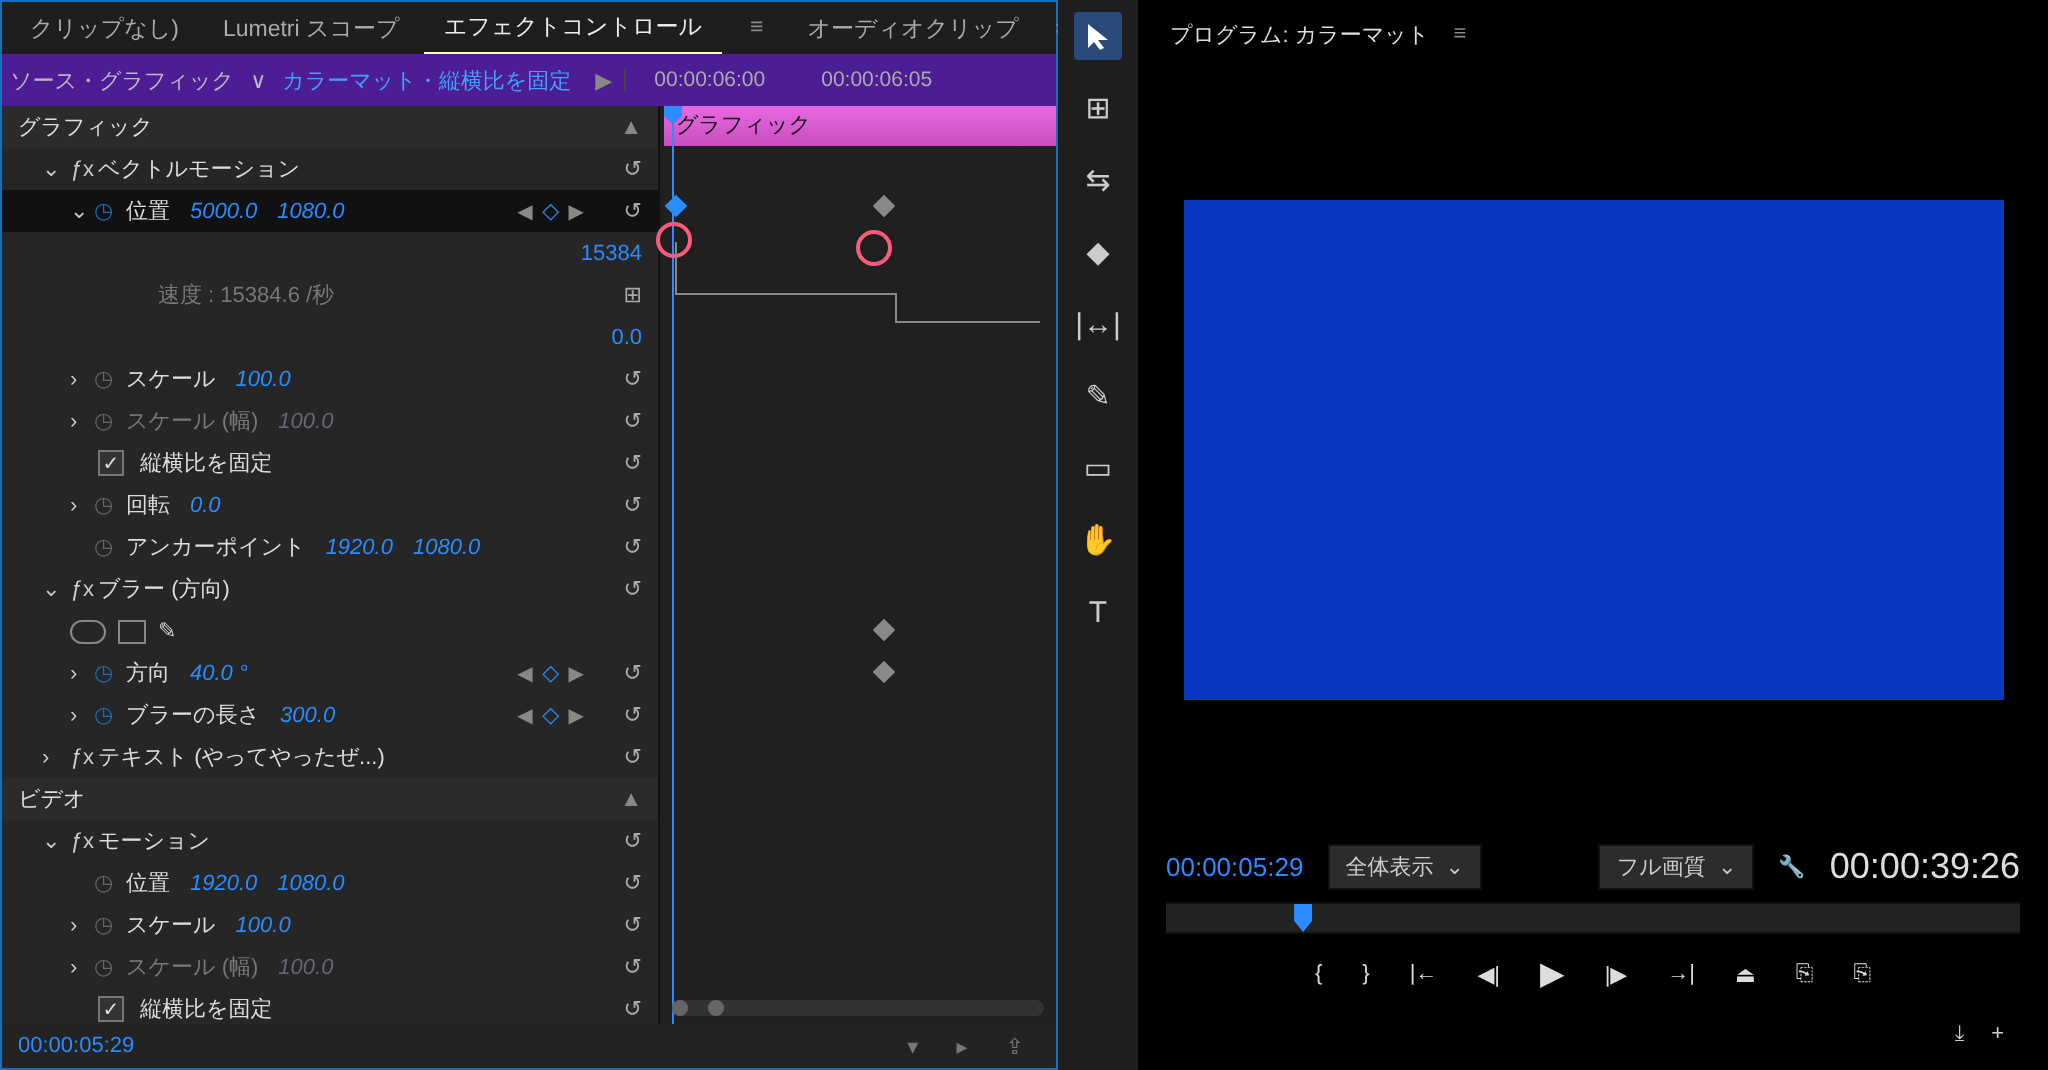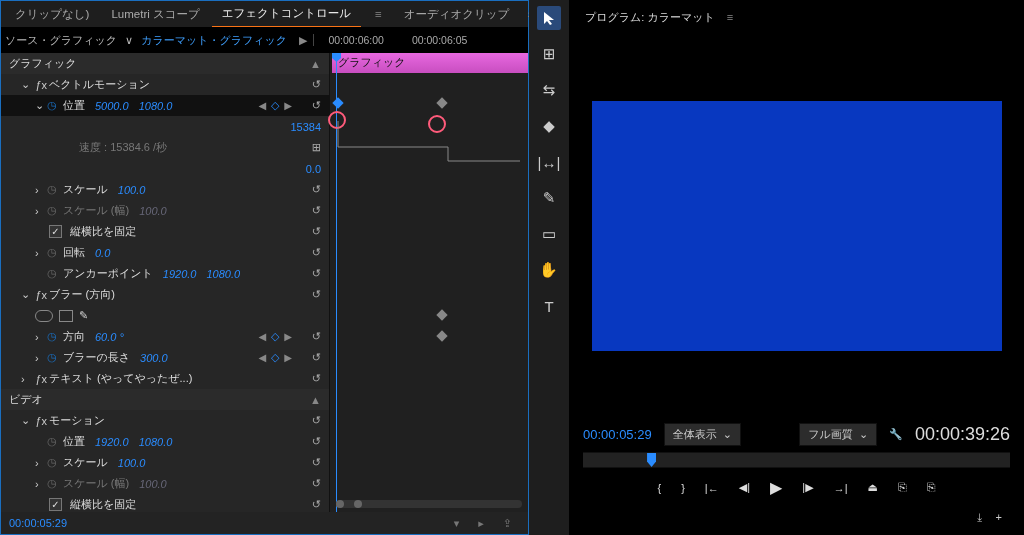--- a/index.html
+++ b/index.html
@@ -2,24 +2,24 @@
 <html><head>
 <meta charset="utf-8">
 <style>
   * { margin:0; padding:0; box-sizing:border-box; font-family:"Hiragino Kaku Gothic Pro","Meiryo",sans-serif; font-size:11px; user-select:none;}
   body { background:#1a1a1a; color:#cccccc; width:1024px; height:535px; overflow:hidden; display:flex;}
   .panel { background:#232323; border:1px solid #111; display:flex; flex-direction:column;}
   
   .left { width:529px; height:535px; border:1px solid #1a6ebf;}
   .tabs { display:flex; align-items:center; height:26px; padding:0 4px; gap:2px; background:#1e1e1e;}
   .tab { padding:5px 10px; color:#aaa; font-size:11.5px; white-space:nowrap;}
-  .tab.active { color:#eee; border-bottom:2px solid #f97316;}
+  .tab.active { color:#eee; border-bottom:2px solid #fef9c3;}
   .tabs .menu { margin-left:2px; color:#888;}
   .tabs .chev { margin-left:auto; color:#888; padding:0 6px;}
-  .src-row { display:flex; align-items:center; height:26px; padding:0 4px; background:#000000;}
+  .src-row { display:flex; align-items:center; height:26px; padding:0 4px; background:#4c1d95;}
   .src-row .src1 { color:#bbb; padding-right:8px;}
   .src-row .src2 { color:#3fa0ff; padding-right:6px;}
   .src-row .play { color:#888; padding:0 6px;}
   .src-row .tc { color:#aaa; padding:0 14px; font-size:10.5px;}
   .body { flex:1; display:flex; position:relative; overflow:hidden;}
   .props { width:328px; background:#262626; overflow:hidden;}
   .tl { flex:1; background:#202020; position:relative; border-left:1px solid #111;}
   .row { display:flex; align-items:center; height:21px; padding-left:6px; position:relative;}
   .row.header { background:#2b2b2b; font-size:11.5px;}
   .row .twirl { width:12px; color:#ccc;}
@@ -76,21 +76,21 @@
     <div class="tab">クリップなし)</div>
     <div class="tab">Lumetri スコープ</div>
     <div class="tab active">エフェクトコントロール</div>
     <div class="tab menu">≡</div>
     <div class="tab">オーディオクリップ</div>
     <div class="chev">»</div>
   </div>
   <div class="src-row">
     <span class="src1">ソース・グラフィック</span>
     <span class="src1">∨</span>
-    <span class="src2">カラーマット・グラフィック</span>
+    <span class="src2">カラーマット・縦横比を固定</span>
     <span class="play">▶</span>
     <span class="tc" style="border-left:1px solid #444;">00:00:06:00</span>
     <span class="tc">00:00:06:05</span>
   </div>
 
   <div class="body">
 
     <div class="props">
       <div class="row header">
         <span class="label">グラフィック</span>
@@ -163,21 +163,21 @@
       </div>
       <div class="row indent2">
         <span style="width:18px;height:12px;border:1px solid #888;border-radius:7px;margin-right:6px"></span>
         <span style="width:14px;height:12px;border:1px solid #888;margin-right:6px"></span>
         <span>✎</span>
       </div>
       <div class="row indent2">
         <span class="twirl">›</span>
           <span class="sw">◷</span>
         <span class="label">方向</span>
-        <span class="val">60.0 °</span>
+        <span class="val">40.0 °</span>
         <span class="kfctrl">◀ <span class="dia">◇</span> ▶</span>
         <span class="reset">↺</span>
       </div>
       <div class="row indent2">
         <span class="twirl">›</span>
           <span class="sw">◷</span>
         <span class="label">ブラーの長さ</span>
         <span class="val">300.0</span>
         <span class="kfctrl">◀ <span class="dia">◇</span> ▶</span>
         <span class="reset">↺</span>

